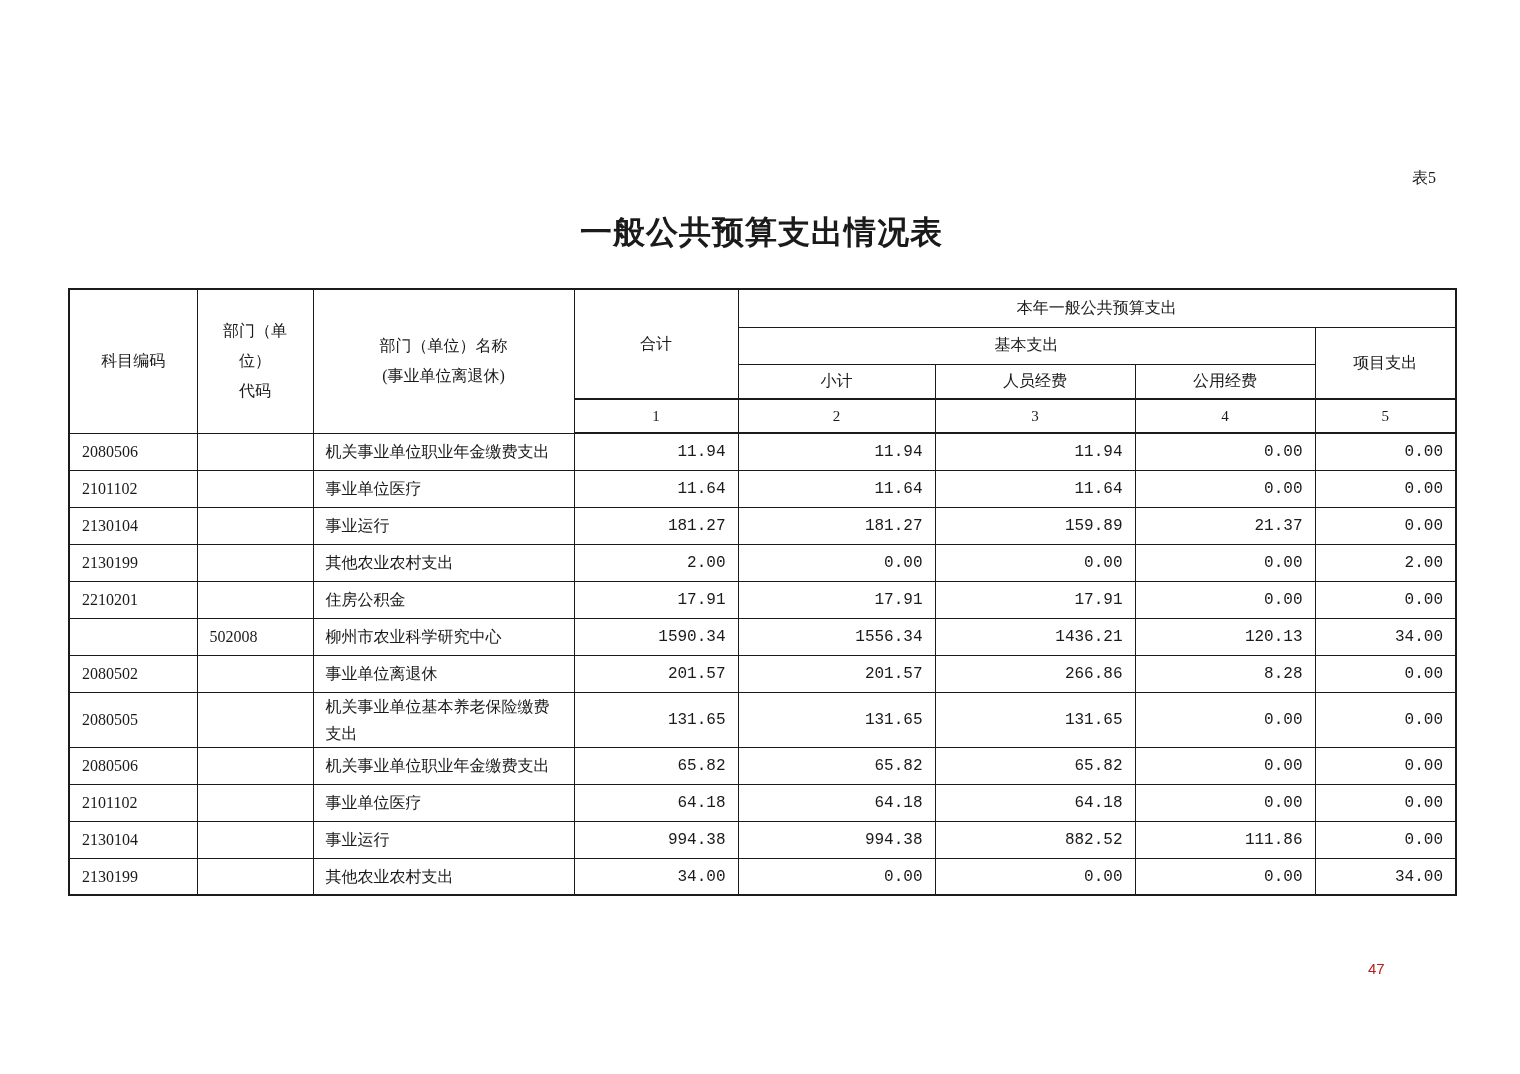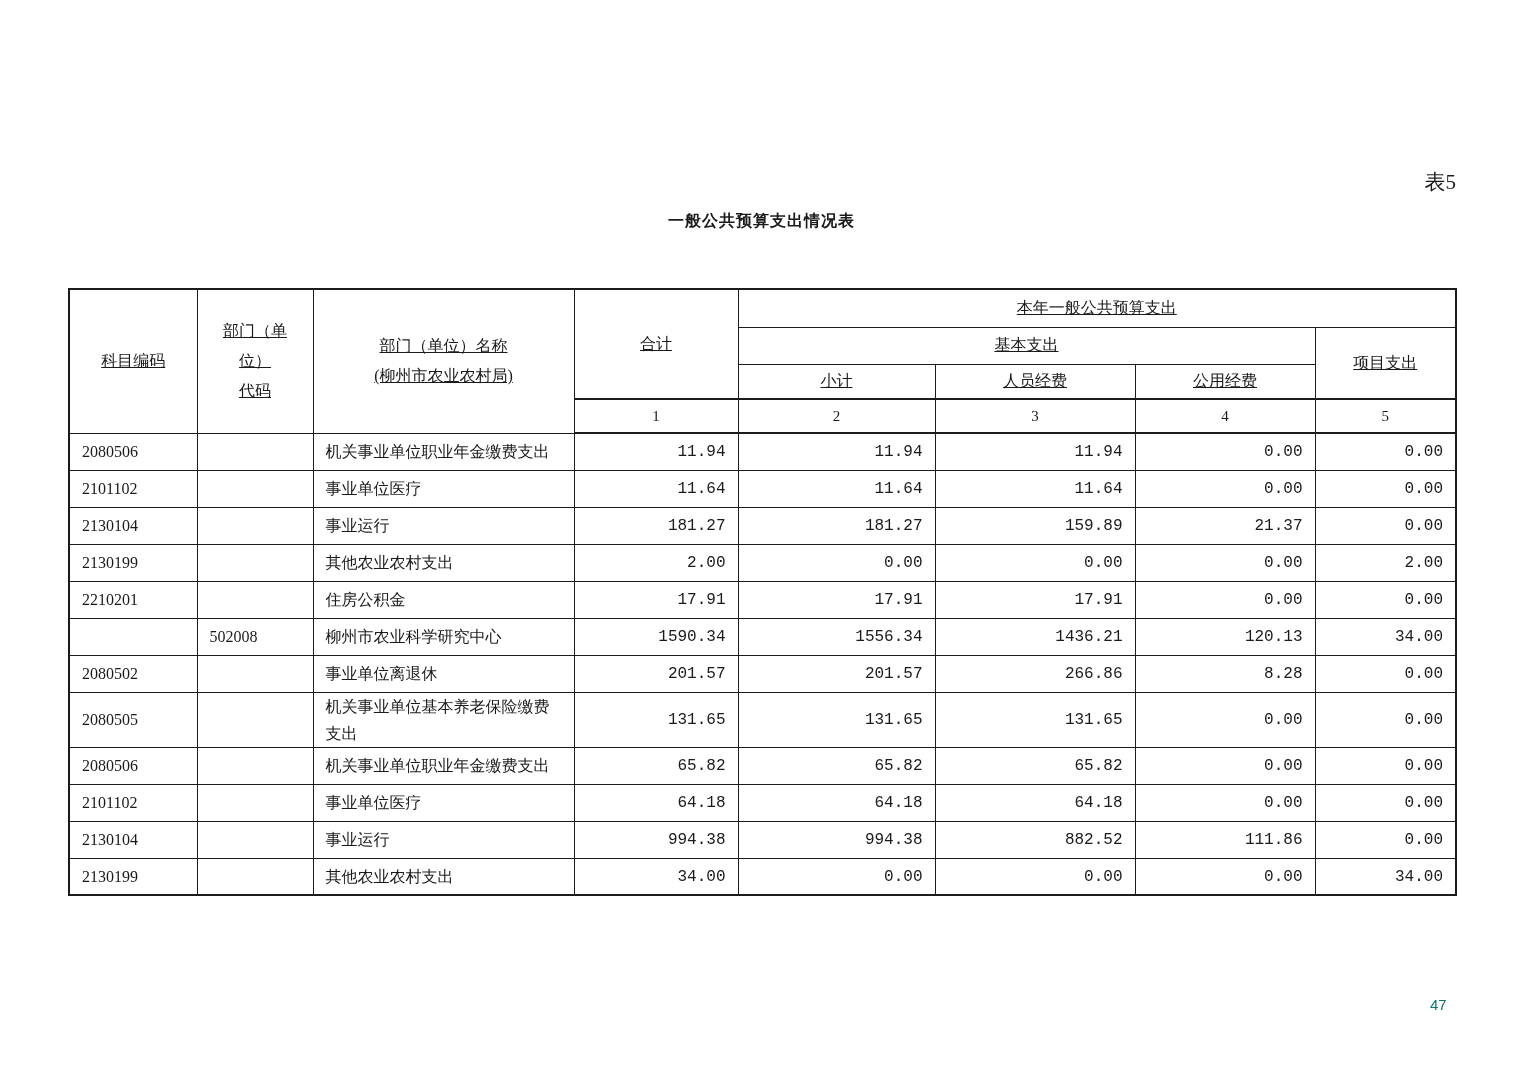--- a/index.html
+++ b/index.html
@@ -4,62 +4,62 @@
 <style>
   * { box-sizing: border-box; }
   html, body { margin: 0; padding: 0; background: #ffffff; }
   body {
     width: 1520px; height: 1074px;
     font-family: "Liberation Serif", "DejaVu Serif", serif;
     color: #1a1a1a;
   }
   .page { position: relative; width: 1520px; height: 1074px; background: #fff; overflow: hidden; }
 
-  .table-label { position: absolute; top: 168px; right: 64px; font-size: 21px; }
+  .table-label { position: absolute; top: 168px; right: 84px; font-size: 16px; }
 
   .title {
     position: absolute; top: 211px; left: 68px; width: 1387px;
     margin: 0; text-align: center;
-    font-size: 16px; font-weight: bold; letter-spacing: 1px;
+    font-size: 32px; font-weight: bold; letter-spacing: 1px;
   }
 
   .meta { position: absolute; top: 260px; left: 71px; width: 1376px;
           display: flex; justify-content: space-between; font-size: 16px; }
   .dept-value { margin-left: 22px; }
 
   table.budget {
     position: absolute; top: 288px; left: 68px; width: 1387px;
     border-collapse: collapse; table-layout: fixed;
     border: 2px solid #1b1b1b;
   }
   table.budget td {
     border: 1px solid #1b1b1b;
     font-size: 16px; padding: 0 12px;
     vertical-align: middle;
     overflow: hidden;
   }
-  td.hd { text-align: center; font-size: 15px; padding: 2px 6px; line-height: 1.9; text-decoration: underline; }
+  td.hd { text-align: center; font-size: 15px; padding: 2px 6px; line-height: 1.9; }
   tr.hrow1 { height: 38px; }
   tr.hrow2 { height: 37px; }
   tr.hrow3 { height: 35px; }
   tr.nums  { height: 34px; }
   tr.nums td {
     border-top: 2px solid #1b1b1b;
     border-bottom: 2px solid #1b1b1b;
     text-align: center; font-size: 15px;
   }
   tr.data { height: 37px; }
   tr.data-tall { height: 55px; }
   td.c-code, td.c-dept { text-align: left; }
   td.c-name { text-align: left; padding: 4px 10px; line-height: 1.7; }
   td.c-num  { text-align: right; font-family: Liberation Mono, monospace; }
 
   .page-num {
-    position: absolute; top: 960px; left: 1430px;
-    font-size: 15px; font-family: "Liberation Sans", sans-serif; color: #0f766e; margin-top: 36px;
+    position: absolute; top: 960px; left: 1368px;
+    font-size: 15px; font-family: "Liberation Sans", sans-serif; color: #b91c1c;
   }
 </style>
 </head>
 <body>
 
 <div class="page">
 
   <div class="table-label">表5</div>
 
   <h1 class="title">一般公共预算支出情况表</h1>
@@ -78,21 +78,21 @@
     </colgroup>
     <tbody>
       <tr class="hrow1">
         <td class="hd" rowspan="4">科目编码</td>
         <td class="hd" rowspan="4">
           <div>部门（单位）</div>
           <div>代码</div>
         </td>
         <td class="hd" rowspan="4">
           <div>部门（单位）名称</div>
-          <div>(柳州市农业农村局)</div>
+          <div>(事业单位离退休)</div>
         </td>
         <td class="hd" rowspan="3">合计</td>
         <td class="hd" colspan="4">本年一般公共预算支出</td>
       </tr>
       <tr class="hrow2">
         <td class="hd" colspan="3">基本支出</td>
         <td class="hd" rowspan="2">项目支出</td>
       </tr>
       <tr class="hrow3">
         <td class="hd">小计</td>

